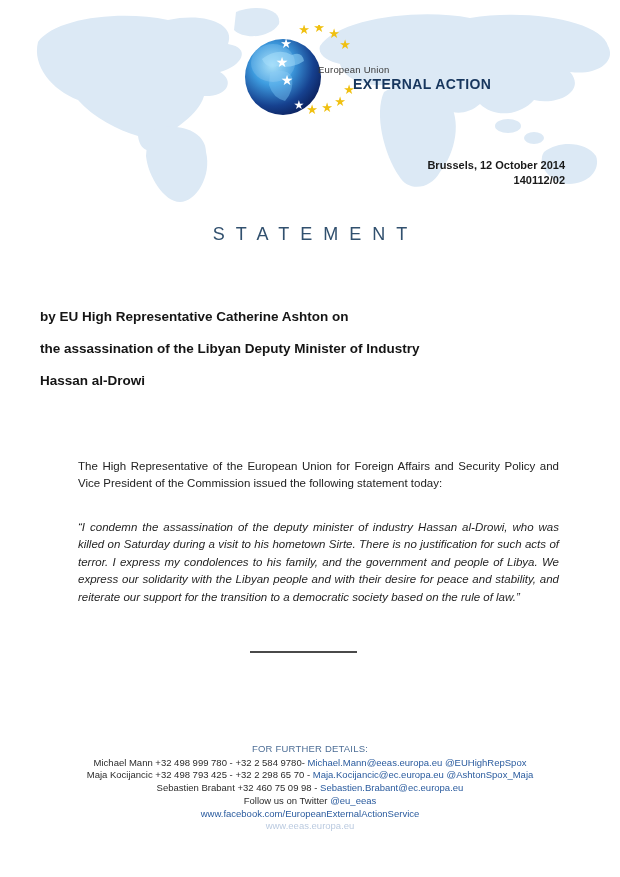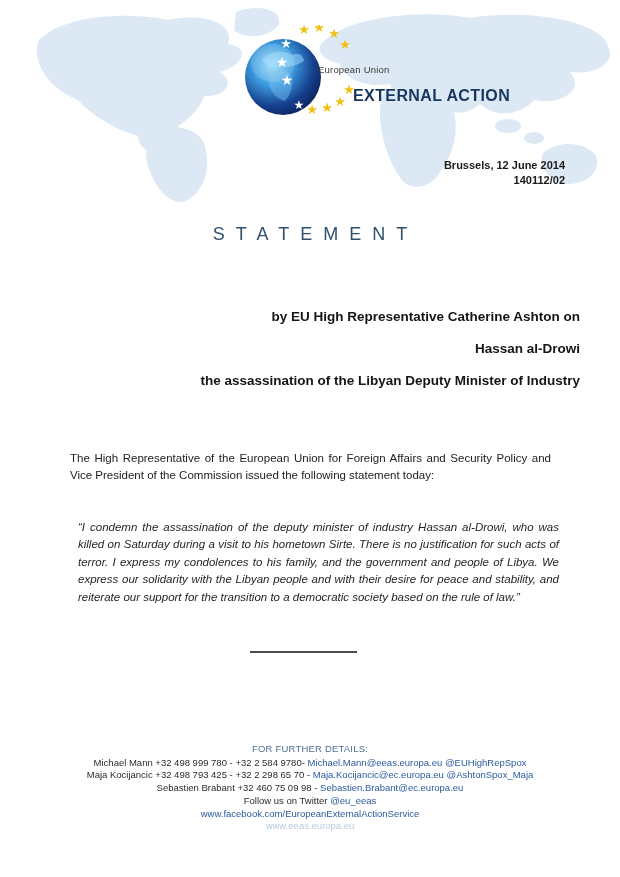--- a/index.html
+++ b/index.html
@@ -7,32 +7,32 @@
     position:relative;width:620px;height:877px;margin:0 auto;
     background:#ffffff;overflow:hidden;
     font-family:"Liberation Sans",sans-serif;color:#1c1c1c;
   }
   
   .map-bg{position:absolute;left:0;top:0;width:620px;height:210px;}
   
   .logo-art{position:absolute;left:240px;top:25px;width:130px;height:98px;}
   .logo-text{position:absolute;left:318px;top:64px;line-height:12px;white-space:nowrap;}
   .logo-line1{font-size:9.5px;color:#3a3a3a;letter-spacing:.2px;}
-  .logo-line2{font-size:16px;font-weight:bold;color:#17365d;letter-spacing:.4px;margin-left:35px;margin-top:14px;}
+  .logo-line2{font-size:14px;font-weight:bold;color:#17365d;letter-spacing:.4px;margin-left:35px;margin-top:2px;}
   
   .dateline{position:absolute;right:55px;top:158px;text-align:right;font-size:11px;font-weight:bold;color:#1a1a1a;line-height:15px;}
   
   .doc-title{position:absolute;left:0;top:224px;width:100%;text-align:center;
     font-size:18px;letter-spacing:11px;text-indent:11px;color:#31506e;}
   
-  .subject{position:absolute;left:40px;top:301px;width:540px;text-align:right;
+  .subject{position:absolute;left:40px;top:301px;width:540px;text-align:left;
     font-size:13.5px;font-weight:bold;line-height:32px;color:#151515;}
   
   .intro{position:absolute;left:70px;top:450px;width:481px;font-size:11.5px;line-height:17px;
-    text-align:justify;color:#222;margin:0;}
+    text-align:justify;color:#222;margin:8px;}
   .quote{position:absolute;left:70px;top:511px;width:481px;font-size:11.5px;line-height:17.4px;
     font-style:italic;text-align:justify;color:#1f1f1f;margin:8px;}
   
   .divider{position:absolute;left:250px;top:651px;width:107px;height:2px;background:#4a4a4a;}
   
   .footer{position:absolute;left:20px;top:743px;width:580px;text-align:center;font-size:9.5px;line-height:12.7px;color:#2b2b2b;}
   .footer-heading{color:#4d6e96;letter-spacing:.2px;margin-bottom:1px;}
   .flink{color:#2a5b9e;cursor:pointer;}
   .faded{opacity:.33;filter:blur(.4px);}
   .footer-line{white-space:nowrap;}
@@ -99,30 +99,30 @@
         <text x="72" y="89" font-size="13">★</text>
       </g>
     </svg>
   </div>
   <div class="logo-text">
     <div class="logo-line1">European Union</div>
     <div class="logo-line2">EXTERNAL ACTION</div>
   </div>
 
   <div class="dateline">
-    <div>Brussels, 12 June 2014</div>
+    <div>Brussels, 12 October 2014</div>
     <div>140112/02</div>
   </div>
 
   <div class="doc-title">STATEMENT</div>
 
   <div class="subject">
     <div>by EU High Representative Catherine Ashton on</div>
+    <div>the assassination of the Libyan Deputy Minister of Industry</div>
     <div>Hassan al-Drowi</div>
-    <div>the assassination of the Libyan Deputy Minister of Industry</div>
   </div>
 
   <p class="intro">The High Representative of the European Union for Foreign Affairs and Security Policy and Vice President of the Commission issued the following statement today:</p>
   <p class="quote">“I condemn the assassination of the deputy minister of industry Hassan al-Drowi, who was killed on Saturday during a visit to his hometown Sirte. There is no justification for such acts of terror. I express my condolences to his family, and the government and people of Libya. We express our solidarity with the Libyan people and with their desire for peace and stability, and reiterate our support for the transition to a democratic society based on the rule of law.”</p>
 
   <div class="divider"></div>
 
   <div class="footer">
     <div class="footer-heading">FOR FURTHER DETAILS:</div>
     <div id="footer-lines">

